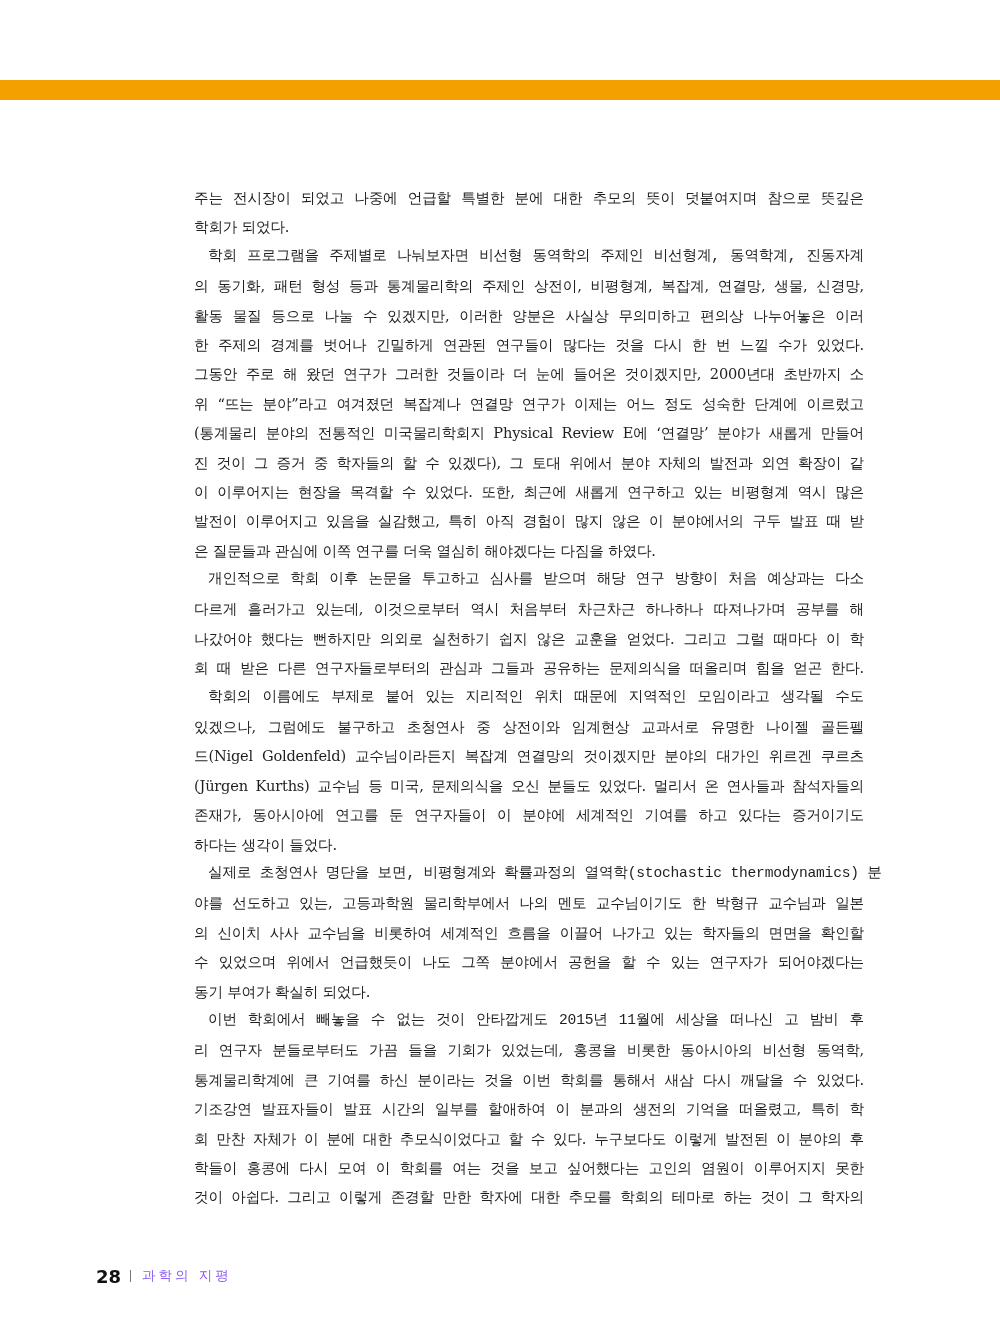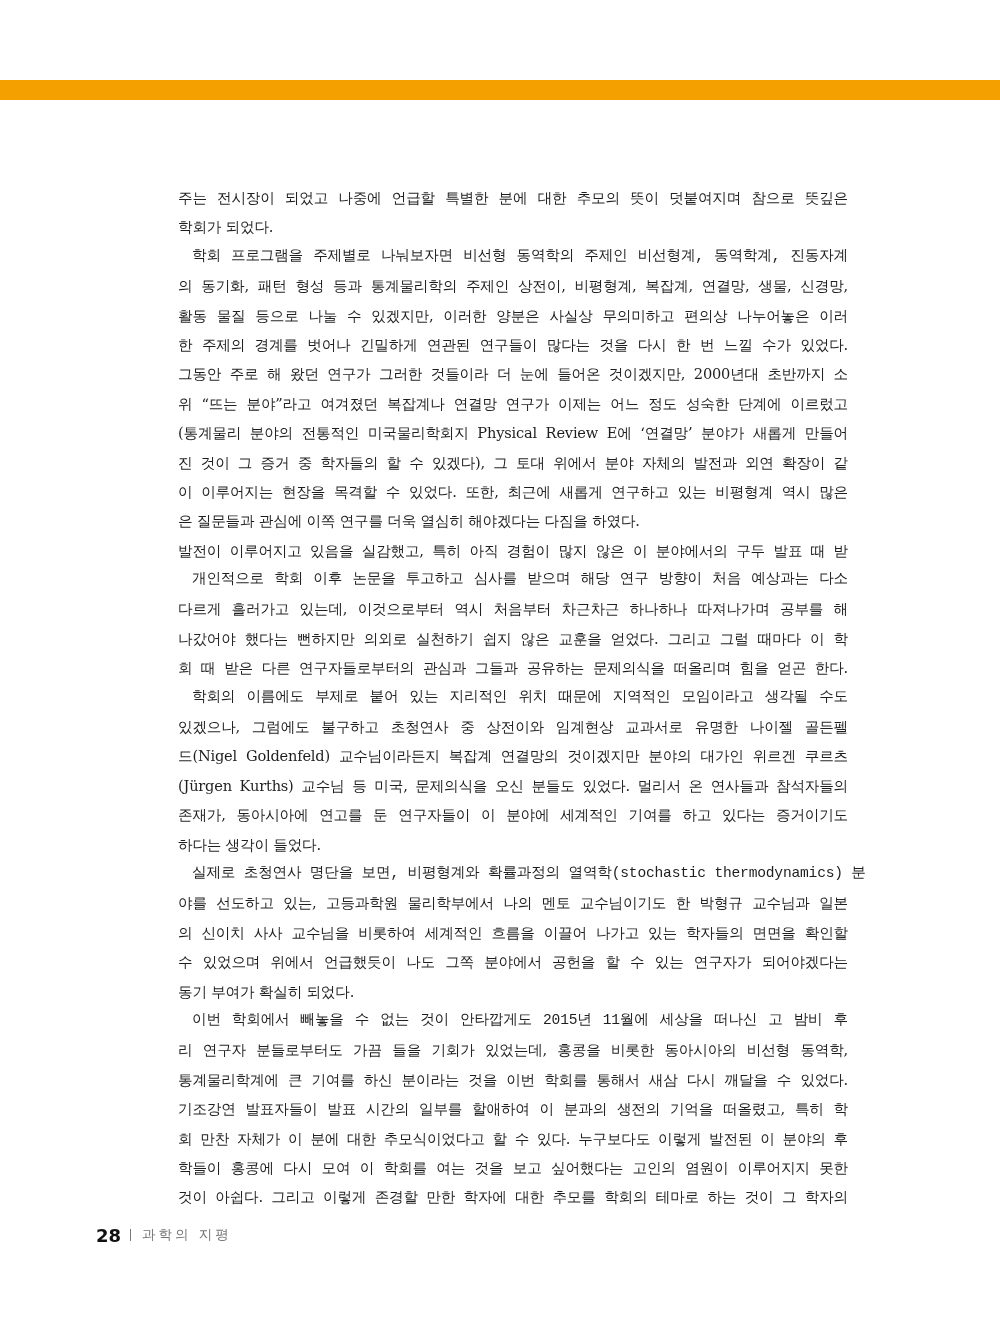--- a/index.html
+++ b/index.html
@@ -7,60 +7,60 @@
     width:1000px; height:1333px; position:relative; overflow:hidden;
     background:#ffffff;
     font-family:"DejaVu Serif", "Liberation Serif", serif;
     color:#1e1e1e;
   }
   .top-band {
     position:absolute; left:0; top:80px; width:1000px; height:20px;
     background:#f4a000;
   }
   .article {
-    position:absolute; left:178px; top:183px; width:670px;
+    position:absolute; left:194px; top:183px; width:670px;
   }
   .line {
     height:29.4px; line-height:29.4px;
     font-size:14.6px; letter-spacing:-0.2px;
     white-space:nowrap; text-align:justify; text-align-last:justify;
     overflow:visible;
   }
   .line.last { text-align-last:left; }
   .line.indent { padding-left:14px;font-family:Liberation Mono, monospace; }
   .footer {
-    position:absolute; left:96px; top:1224px; height:22px;
+    position:absolute; left:96px; top:1265px; height:22px;
     display:flex; align-items:center;
     font-family:"DejaVu Sans", "Liberation Sans", sans-serif;
   }
   .page-num { font-weight:bold; font-size:18px; color:#111; }
   .sep { width:1px; height:12px; background:#777; margin:0 11px 0 9px; }
-  .mag-title { font-size:13.5px; color:#737373; letter-spacing:3px; }
+  .mag-title { font-size:13.5px; color:#8b5cf6; letter-spacing:3px; }
 </style>
 </head>
 <body>
 
 <div class="top-band"></div>
 
 <div class="article">
 
   <div class="line">주는 전시장이 되었고 나중에 언급할 특별한 분에 대한 추모의 뜻이 덧붙여지며 참으로 뜻깊은</div>
   <div class="line last">학회가 되었다.</div>
 
   <div class="line indent">학회 프로그램을 주제별로 나눠보자면 비선형 동역학의 주제인 비선형계, 동역학계, 진동자계</div>
   <div class="line">의 동기화, 패턴 형성 등과 통계물리학의 주제인 상전이, 비평형계, 복잡계, 연결망, 생물, 신경망,</div>
   <div class="line">활동 물질 등으로 나눌 수 있겠지만, 이러한 양분은 사실상 무의미하고 편의상 나누어놓은 이러</div>
   <div class="line">한 주제의 경계를 벗어나 긴밀하게 연관된 연구들이 많다는 것을 다시 한 번 느낄 수가 있었다.</div>
   <div class="line">그동안 주로 해 왔던 연구가 그러한 것들이라 더 눈에 들어온 것이겠지만, 2000년대 초반까지 소</div>
   <div class="line">위 “뜨는 분야”라고 여겨졌던 복잡계나 연결망 연구가 이제는 어느 정도 성숙한 단계에 이르렀고</div>
   <div class="line">(통계물리 분야의 전통적인 미국물리학회지 Physical Review E에 ‘연결망’ 분야가 새롭게 만들어</div>
   <div class="line">진 것이 그 증거 중 학자들의 할 수 있겠다), 그 토대 위에서 분야 자체의 발전과 외연 확장이 같</div>
   <div class="line">이 이루어지는 현장을 목격할 수 있었다. 또한, 최근에 새롭게 연구하고 있는 비평형계 역시 많은</div>
+  <div class="line">발전이 이루어지고 있음을 실감했고, 특히 아직 경험이 많지 않은 이 분야에서의 구두 발표 때 받</div>
   <div class="line last">은 질문들과 관심에 이쪽 연구를 더욱 열심히 해야겠다는 다짐을 하였다.</div>
-  <div class="line">발전이 이루어지고 있음을 실감했고, 특히 아직 경험이 많지 않은 이 분야에서의 구두 발표 때 받</div>
 
   <div class="line indent">개인적으로 학회 이후 논문을 투고하고 심사를 받으며 해당 연구 방향이 처음 예상과는 다소</div>
   <div class="line">다르게 흘러가고 있는데, 이것으로부터 역시 처음부터 차근차근 하나하나 따져나가며 공부를 해</div>
   <div class="line">나갔어야 했다는 뻔하지만 의외로 실천하기 쉽지 않은 교훈을 얻었다. 그리고 그럴 때마다 이 학</div>
   <div class="line">회 때 받은 다른 연구자들로부터의 관심과 그들과 공유하는 문제의식을 떠올리며 힘을 얻곤 한다.</div>
 
   <div class="line indent">학회의 이름에도 부제로 붙어 있는 지리적인 위치 때문에 지역적인 모임이라고 생각될 수도</div>
   <div class="line">있겠으나, 그럼에도 불구하고 초청연사 중 상전이와 임계현상 교과서로 유명한 나이젤 골든펠</div>
   <div class="line">드(Nigel Goldenfeld) 교수님이라든지 복잡계 연결망의 것이겠지만 분야의 대가인 위르겐 쿠르츠</div>
   <div class="line">(Jürgen Kurths) 교수님 등 미국, 문제의식을 오신 분들도 있었다. 멀리서 온 연사들과 참석자들의</div>

